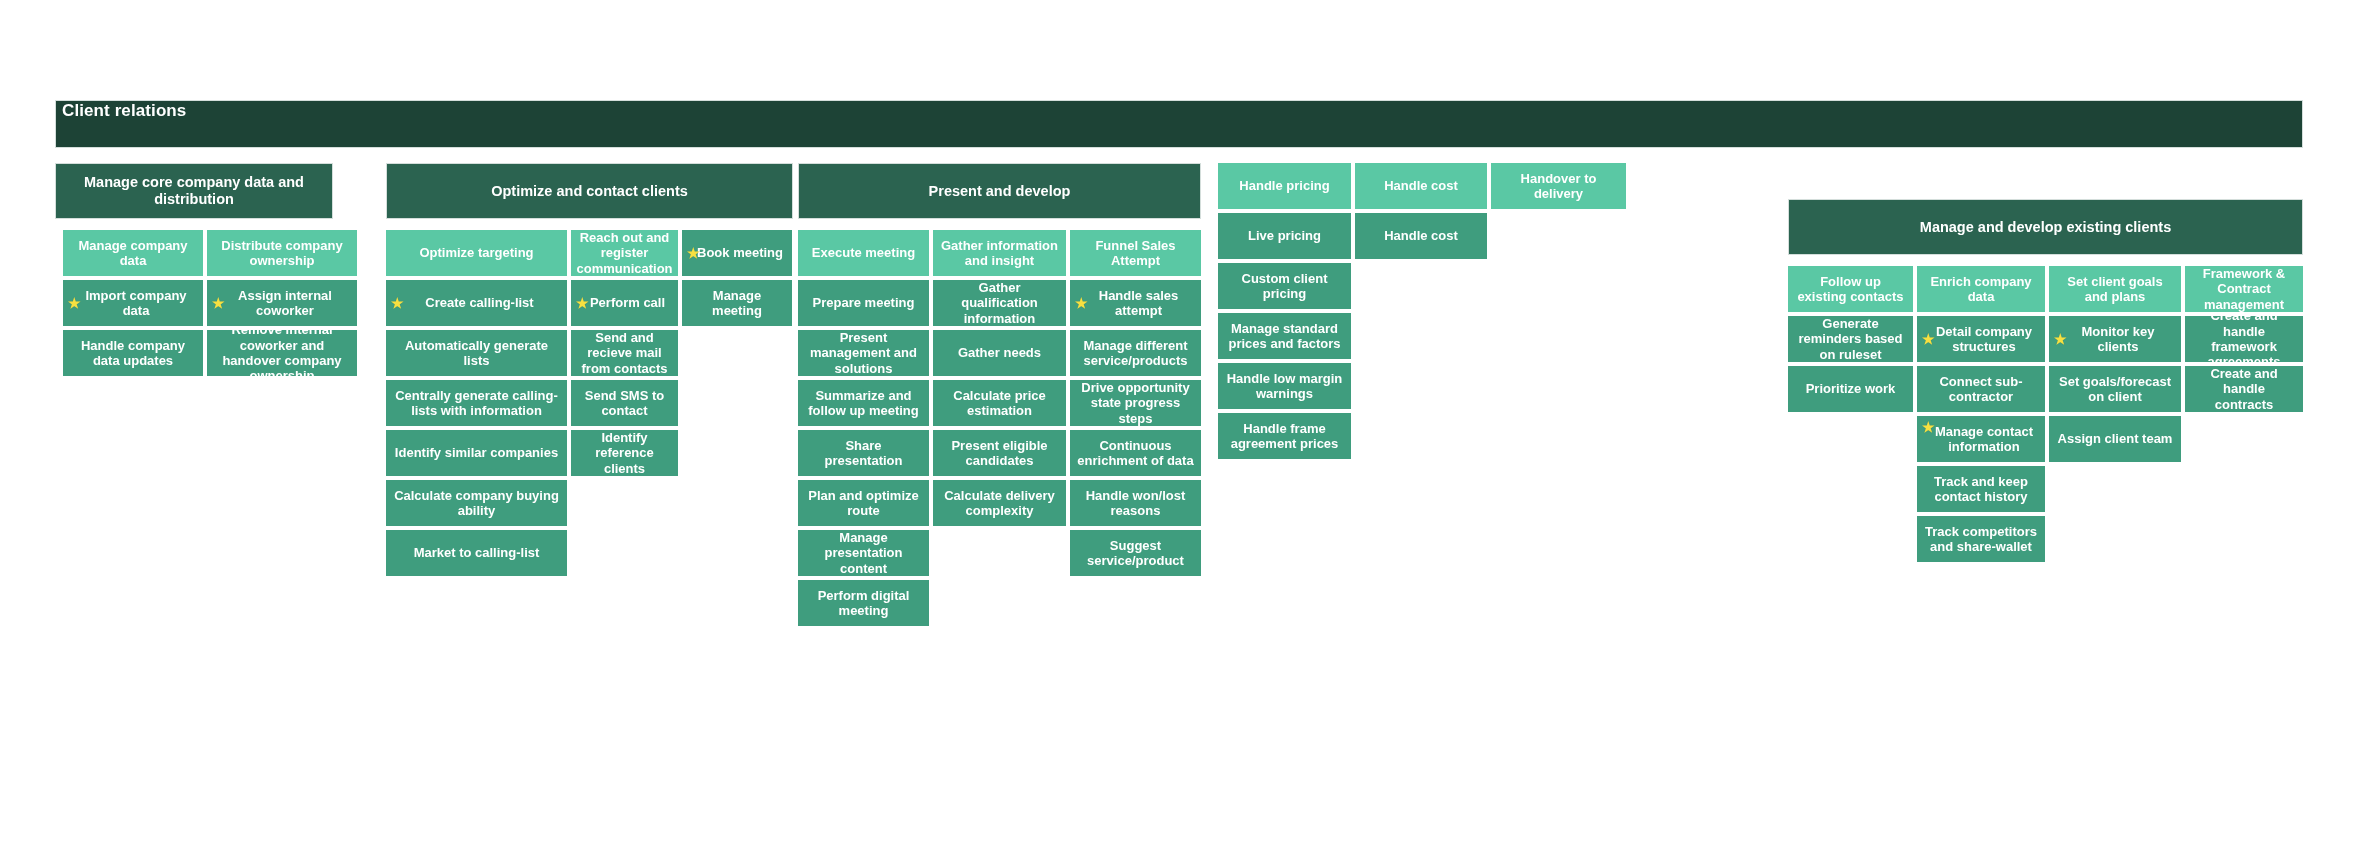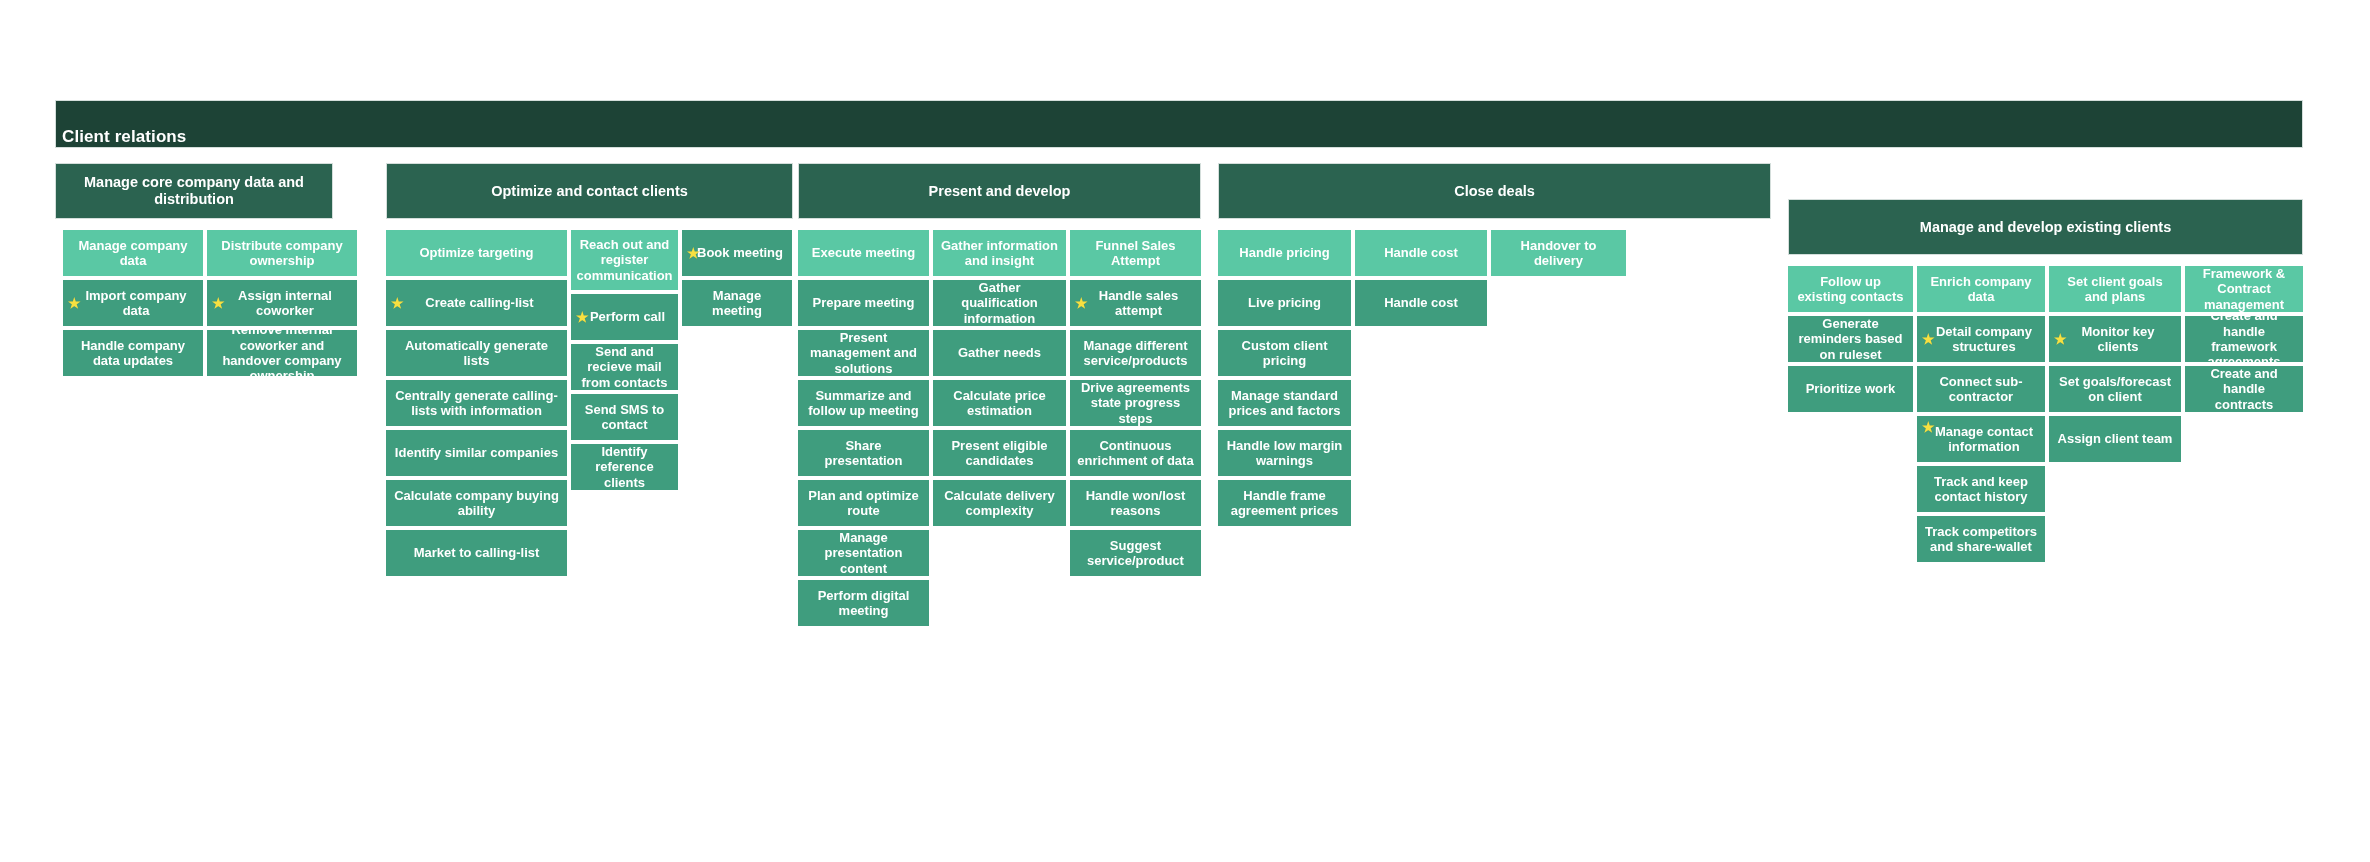--- a/index.html
+++ b/index.html
@@ -20,21 +20,21 @@
   
   .title-bar {
     position: absolute;
     left: 55px;
     top: 100px;
     width: 2248px;
     height: 48px;
     background: #1d4336;
     border: 1px solid #d4dedb;
     display: flex;
-    align-items: flex-end;
+    align-items: flex-start;
     padding-left: 6px;
   }
   .title-bar .title-text {
     color: #ffffff;
     font-size: 17px;
     font-weight: bold;
     letter-spacing: .1px;
   }
 
   
@@ -167,21 +167,21 @@
               <span class="label">Identify similar companies</span>
             </div>
             <div class="card lvl3">
               <span class="label">Calculate company buying ability</span>
             </div>
             <div class="card lvl3">
               <span class="label">Market to calling-list</span>
             </div>
           </div>
           <div class="col" style="width: 107px; flex: 0 0 107px;">
-            <div class="card lvl2" style="height: 60px;">
+            <div class="card lvl2" style="height: 46px;">
               <span class="label">Reach out and register communication</span>
             </div>
             <div class="card lvl3 has-star">
               <span class="star">★</span>
               <span class="label">Perform call</span>
             </div>
             <div class="card lvl3">
               <span class="label">Send and recieve mail from contacts</span>
             </div>
             <div class="card lvl3">
@@ -258,38 +258,35 @@
               <span class="label">Funnel Sales Attempt</span>
             </div>
             <div class="card lvl3 has-star">
               <span class="star">★</span>
               <span class="label">Handle sales attempt</span>
             </div>
             <div class="card lvl3">
               <span class="label">Manage different service/products</span>
             </div>
             <div class="card lvl3">
-              <span class="label">Drive agreements state progress steps</span>
+              <span class="label">Drive opportunity state progress steps</span>
             </div>
             <div class="card lvl3">
               <span class="label">Continuous enrichment of data</span>
             </div>
             <div class="card lvl3">
               <span class="label">Handle won/lost reasons</span>
             </div>
             <div class="card lvl3">
               <span class="label">Suggest service/product</span>
             </div>
           </div>
         </div>
       </div>
       <div class="group" style="left: 1218px; width: 553px;">
-        <div class="group-header">
-          <span class="gh-text">Close deals</span>
-        </div>
         <div class="cols">
           <div class="col" style="width: 133px; flex: 0 0 133px;">
             <div class="card lvl2">
               <span class="label">Handle pricing</span>
             </div>
             <div class="card lvl3">
               <span class="label">Live pricing</span>
             </div>
             <div class="card lvl3">
               <span class="label">Custom client pricing</span>

